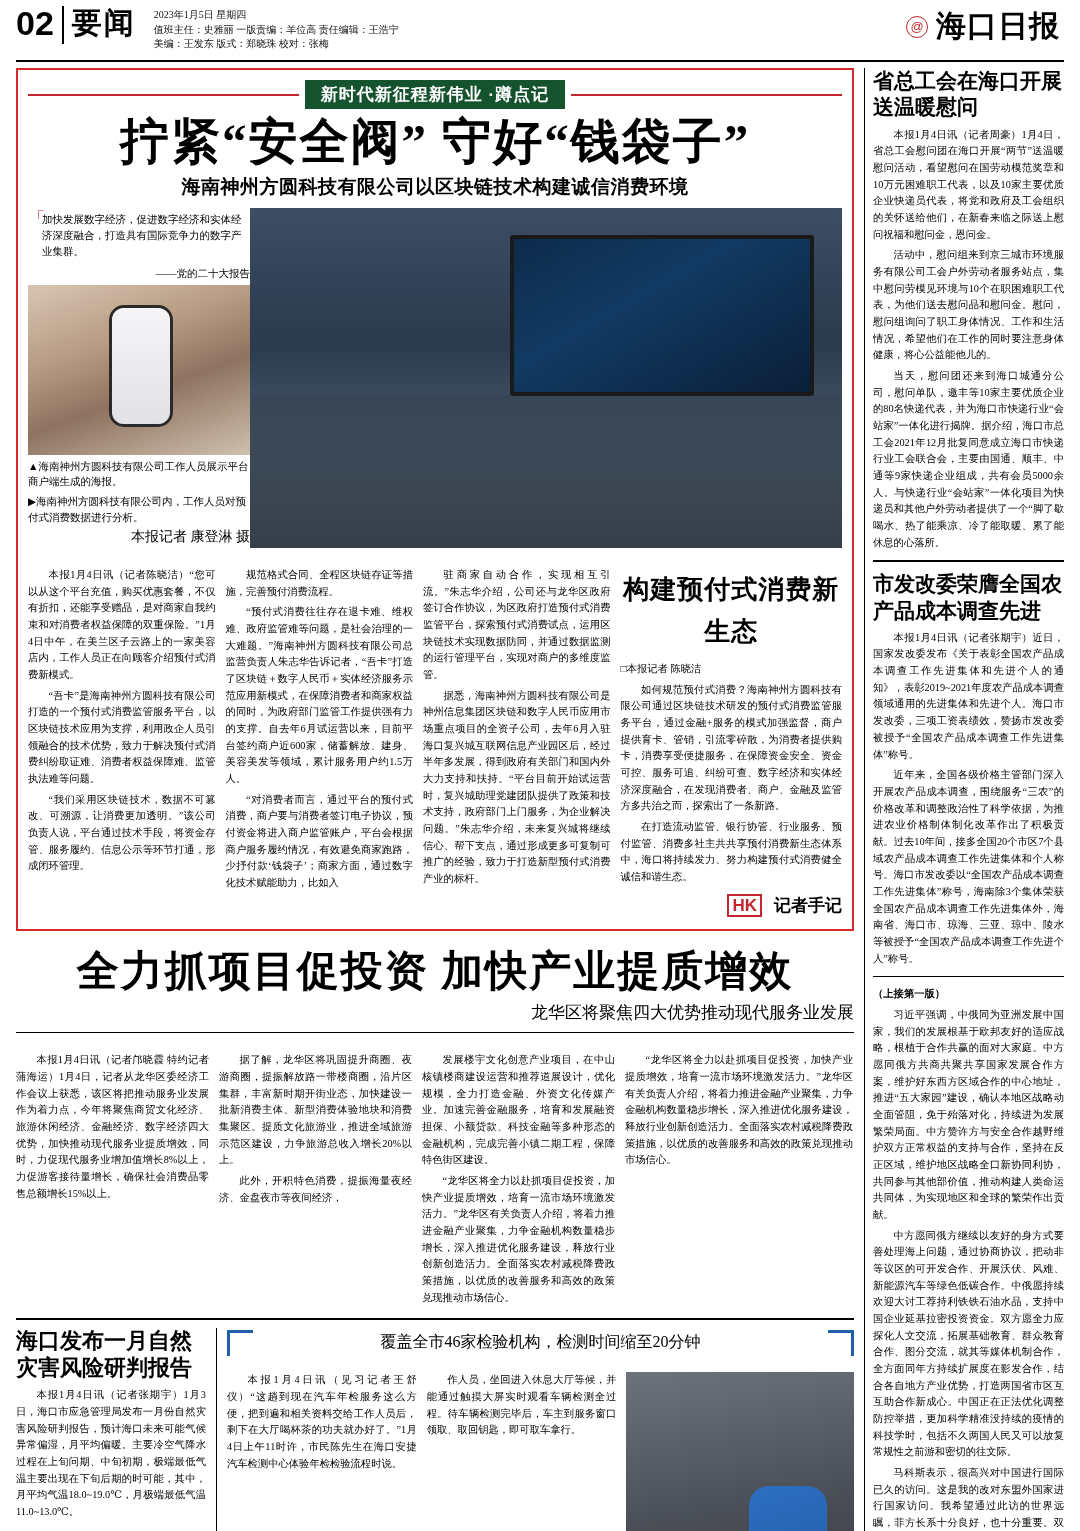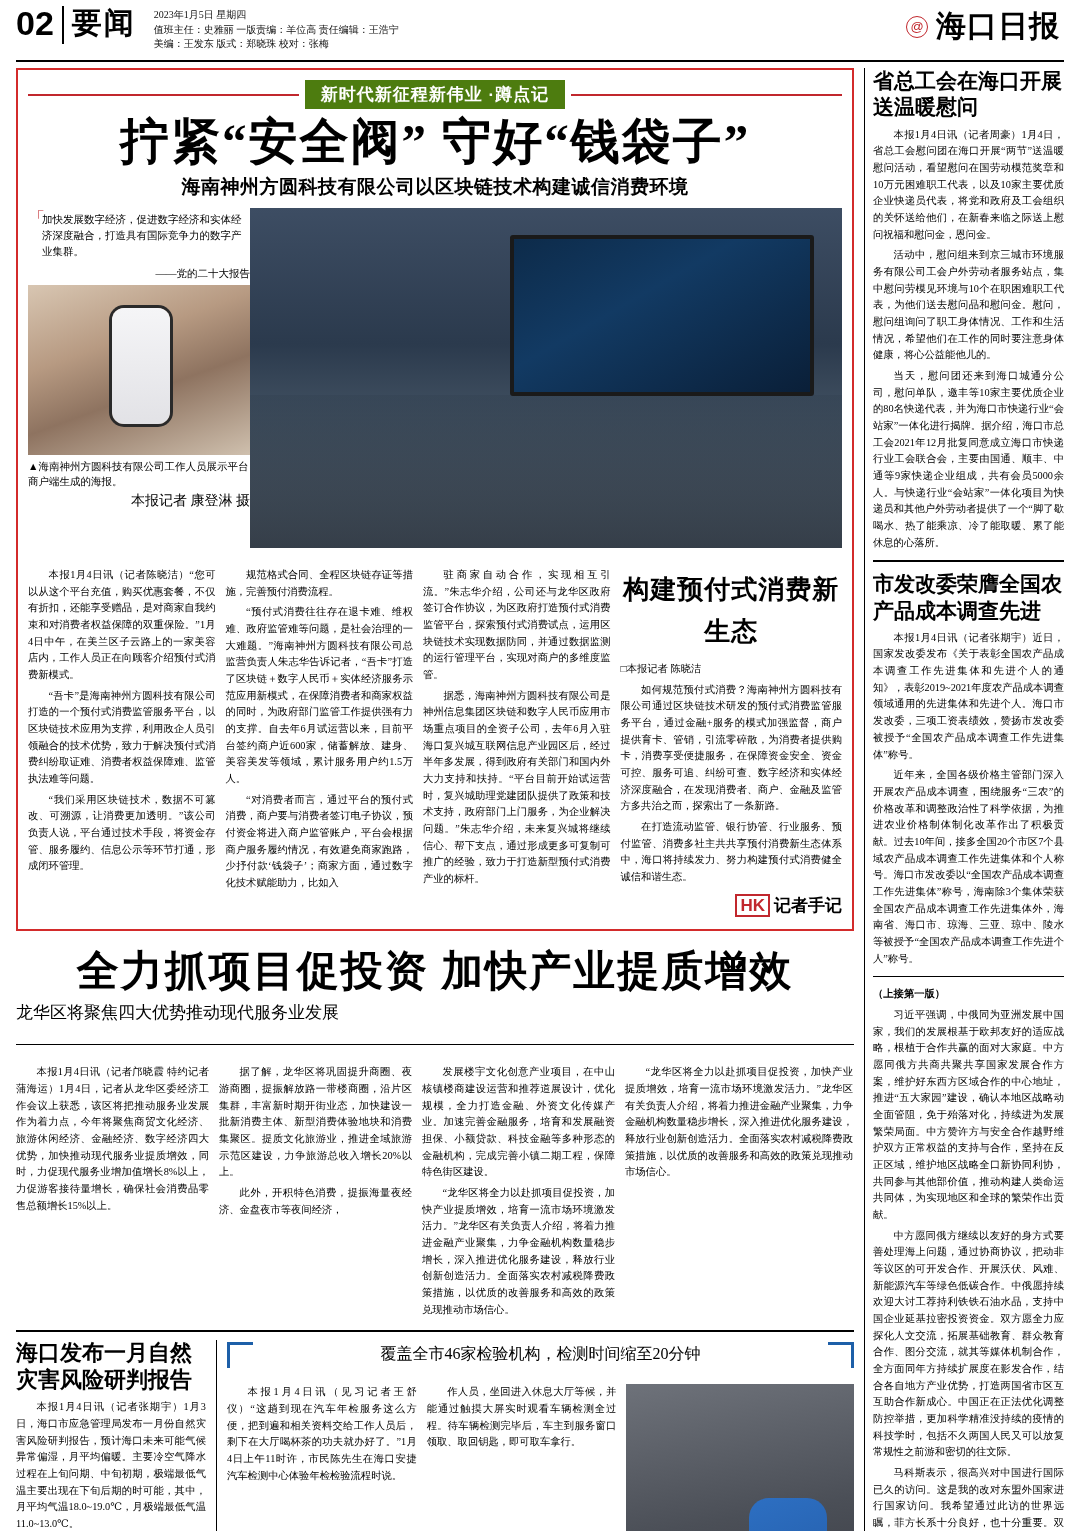--- a/index.html
+++ b/index.html
@@ -89,21 +89,21 @@
 
   
   .red-frame {
     border: 2.5px solid #d32b2b;
     padding: 8px 10px 10px 10px;
     position: relative;
   }
   .kicker-wrap { display:flex; align-items:center; justify-content:center; margin: 2px 0 6px 0; position: relative;}
   .kicker-line { flex: 1; height: 2px; background: #c1272d; }
   .kicker {
-    background: #4d7c0f;
+    background: #14532d;
     color: #fff;
     font-family: "Liberation Sans", sans-serif;
     font-size: 17px;
     font-weight: bold;
     padding: 3px 16px;
     letter-spacing: 1px;
     white-space: nowrap;
     margin: 0 6px;
   }
   .headline-main {
@@ -182,39 +182,39 @@
 
   .side-title {
     font-size: 26px;
     font-weight: bold;
     text-align: center;
     margin: 2px 0 8px 0;
     letter-spacing: 1px;
   }
   .byline-sq { font-size: 10.3px; margin-bottom: 4px; }
   .note-badge {
-    display: flex; align-items: center; gap: 4px;
+    display: flex; align-items: center; gap: 12px;
     justify-content: flex-end; margin-top: 6px;
   }
   .hk-logo {
     font-family: "Liberation Sans", sans-serif;
     color: #c1272d; font-weight: bold; font-size: 17px;
     border: 2px solid #c1272d; padding: 0 3px; line-height: 1.15;
   }
   .note-label { font-size: 17px; font-weight: bold; }
 
   
   .headline-2 {
     text-align: center;
     font-size: 42px;
     font-weight: bold;
     letter-spacing: 2px;
     margin: 12px 0 2px 0;
   }
-  .subhead-2 { text-align: left; font-size: 17px; margin-bottom: 20px; }
+  .subhead-2 { text-align: right; font-size: 17px; margin-bottom: 8px; }
 
   .sep-line { height: 1px; background: #000; margin: 8px 0; }
   .sep-thick { height: 2px; background: #000; margin: 8px 0; }
 
   
   .bottom-wrap { display: flex; gap: 10px; margin-top: 6px; }
   .bl-col { width: 190px; }
   .small-head {
     font-size: 22px; font-weight: bold; line-height: 1.2;
     margin-bottom: 6px;
@@ -290,20 +290,21 @@
         </div>
         <div class="headline-main">拧紧“安全阀” 守好“钱袋子”</div>
         <div class="subhead-main">海南神州方圆科技有限公司以区块链技术构建诚信消费环境</div>
 
         <div class="top-media">
           <div class="left-media">
             <div class="quote-box">加快发展数字经济，促进数字经济和实体经济深度融合，打造具有国际竞争力的数字产业集群。</div>
             <div class="quote-attr">——党的二十大报告</div>
             <div class="photo photo-a"></div>
             <div class="cap">▲海南神州方圆科技有限公司工作人员展示平台商户端生成的海报。</div>
+            <div class="cap">▶海南神州方圆科技有限公司内，工作人员对预付式消费数据进行分析。</div>
             <div class="cap-credit">本报记者 康登淋 摄</div>
           </div>
           <div class="photo photo-b"></div>
         </div>
 
         <div class="cols">
           <div class="col c1">
             <p>本报1月4日讯（记者陈晓洁）“您可以从这个平台充值，购买优惠套餐，不仅有折扣，还能享受赠品，是对商家自我约束和对消费者权益保障的双重保险。”1月4日中午，在美兰区子云路上的一家美容店内，工作人员正在向顾客介绍预付式消费新模式。</p>
             <p>“吾卡”是海南神州方圆科技有限公司打造的一个预付式消费监管服务平台，以区块链技术应用为支撑，利用政企人员引领融合的技术优势，致力于解决预付式消费纠纷取证难、消费者权益保障难、监管执法难等问题。</p>
             <p>“我们采用区块链技术，数据不可篡改、可溯源，让消费更加透明。”该公司负责人说，平台通过技术手段，将资金存管、服务履约、信息公示等环节打通，形成闭环管理。</p>

